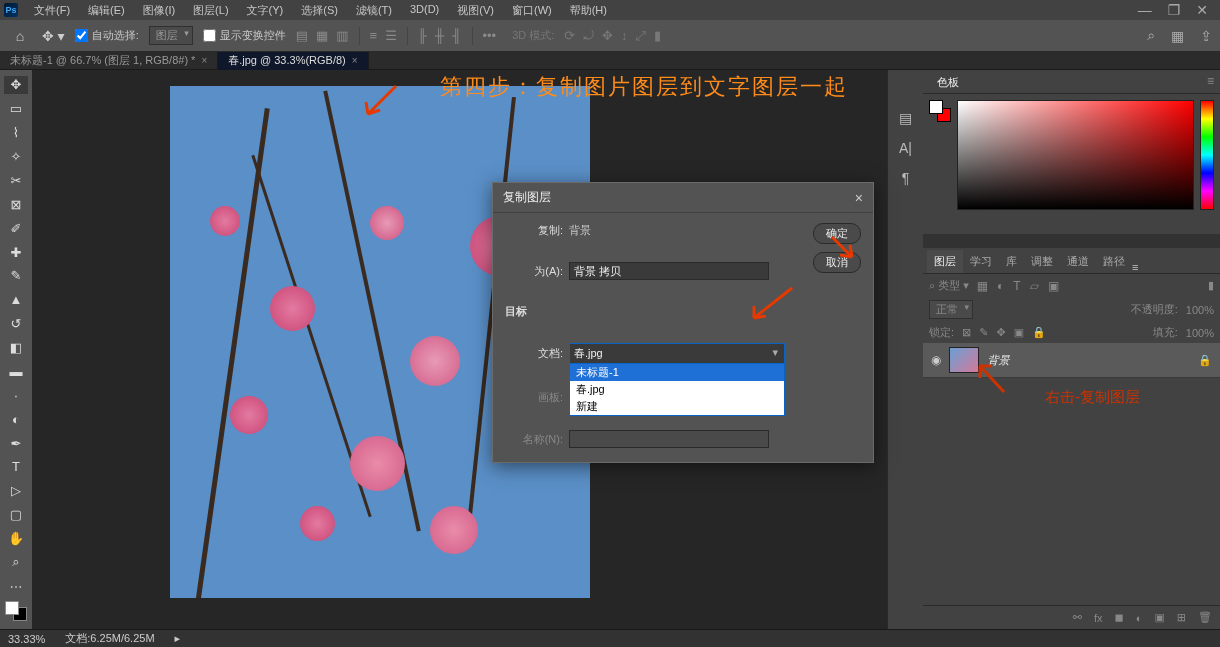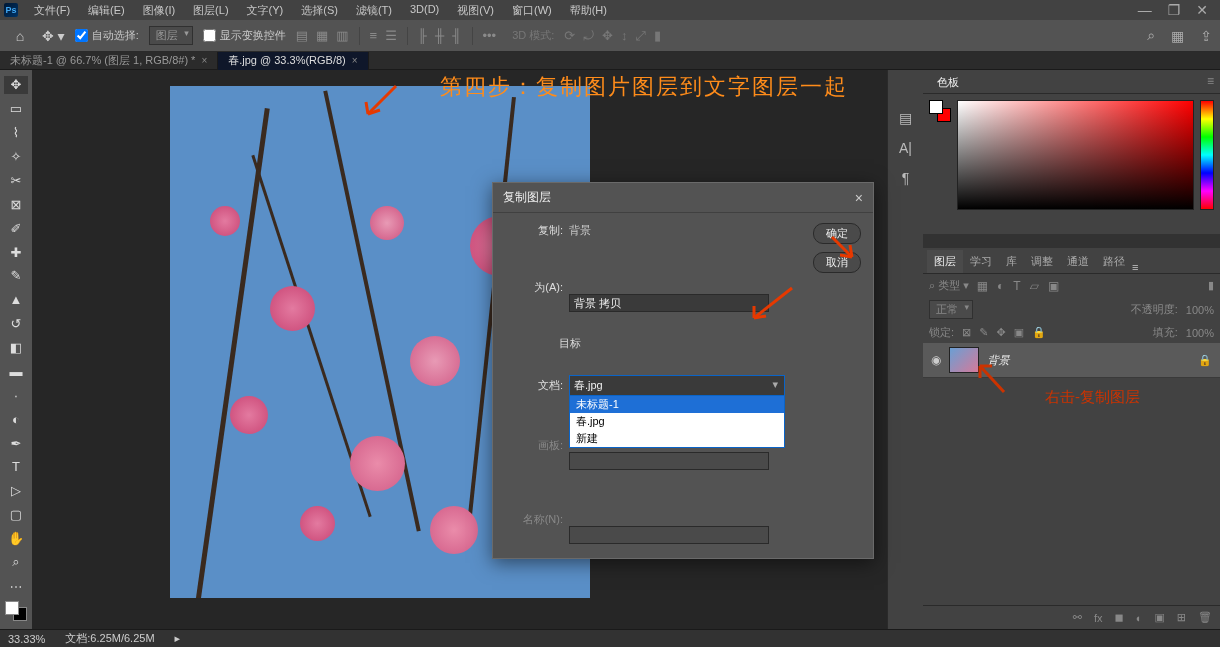--- a/index.html
+++ b/index.html
@@ -36,21 +36,21 @@
 .branch { position:absolute; background:#3a2a1f; }
 .annotation-title { position:absolute; top:2px; left:376px; color:#ff8c1a; font-size:22px; font-weight:500; z-index:200; letter-spacing:2px;margin-left:32px; }
 .annotation-right { position:absolute; top:388px; right:80px; color:#cc3300; font-size:15px; font-weight:500; z-index:200; }
 .dialog { position:absolute; top:112px; left:460px; width:382px; background:#535353; border:1px solid #6a6a6a; box-shadow:0 4px 18px rgba(0,0,0,.5); z-index:150; }
 .dialog-title { padding:6px 10px; font-size:12px; color:#eee; border-bottom:1px solid #404040; display:flex; justify-content:space-between; align-items:center; }
 .dialog-title .dlg-close { color:#ccc; font-size:14px; cursor:pointer; }
 .dialog-body { display:flex; padding:10px 12px 14px 12px; }
 .dialog-fields { flex:1; display:flex; flex-direction:column; gap:24px; font-size:11px; }
 .dlg-row { display:flex; align-items:center; gap:6px; }
 .dlg-row label { width:58px; text-align:right; color:#ddd; }
-.dlg-input { background:#3a3a3a; border:1px solid #2a2a2a; color:#eee; padding:2px 4px; font-size:11px; width:200px;margin-top:32px; }
+.dlg-input { background:#3a3a3a; border:1px solid #2a2a2a; color:#eee; padding:2px 4px; font-size:11px; width:200px; }
 .dlg-select { background:#3a3a3a; border:1px solid #0a64c8; color:#eee; padding:2px 4px; font-size:11px; width:216px; position:relative; }
 .dlg-select::after { content:'▾'; position:absolute; right:6px; color:#aaa; }
 .dropdown-list { position:absolute; top:100%; left:-1px; width:calc(100% + 2px); background:#fff; color:#000; border:1px solid #0a64c8; z-index:10; }
 .dropdown-list div { padding:1px 6px; font-size:11px; cursor:pointer; }
 .dropdown-list div.selected { background:#1e6fd6; color:#fff; }
 .dialog-buttons { width:58px; display:flex; flex-direction:column; gap:8px; align-items:flex-end; }
 .dlg-btn { background:#4a4a4a; border:1px solid #2a2a2a; border-radius:10px; padding:2px 12px; color:#eee; font-size:11px; cursor:pointer; }
 .right-panels { width:333px; background:#424242; display:flex; }
 .collapsed-panels { width:36px; background:#424242; border-left:1px solid #2a2a2a; display:flex; flex-direction:column; align-items:center; gap:14px; padding-top:40px; color:#bbb; font-size:14px; }
 .collapsed-panels span { cursor:pointer; }
@@ -223,21 +223,21 @@
         <div class="dialog-fields">
           <div class="dlg-row">
             <label>复制:</label>
             <span>背景</span>
           </div>
           <div class="dlg-row">
             <label>为(A):</label>
             <input class="dlg-input" value="背景 拷贝" style="">
           </div>
           <div class="dlg-row">
-            <label style="text-align:center;font-weight:normal;margin-left:36px;">目标</label>
+            <label style="text-align:left;font-weight:bold;">目标</label>
           </div>
           <div class="dlg-row">
             <label>文档:</label>
             <div class="dlg-select">
               <span>春.jpg</span>
               <div class="dropdown-list">
                 <div class="selected">未标题-1</div>
                 <div>春.jpg</div>
                 <div>新建</div>
               </div>

